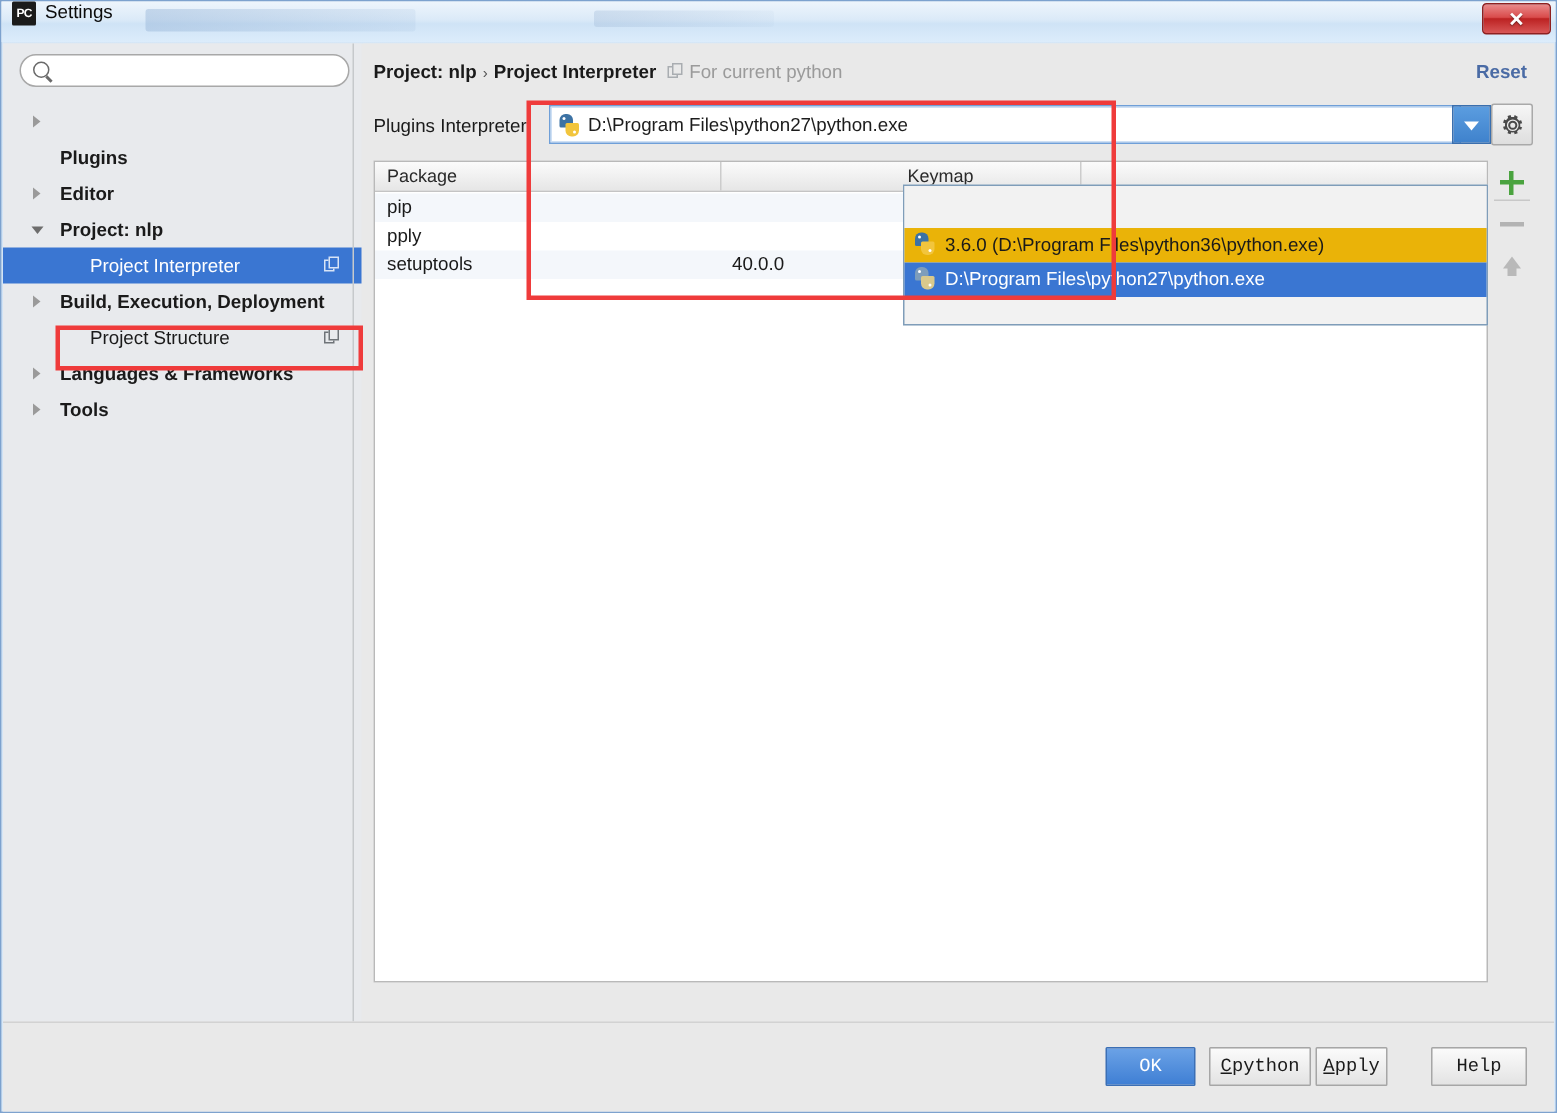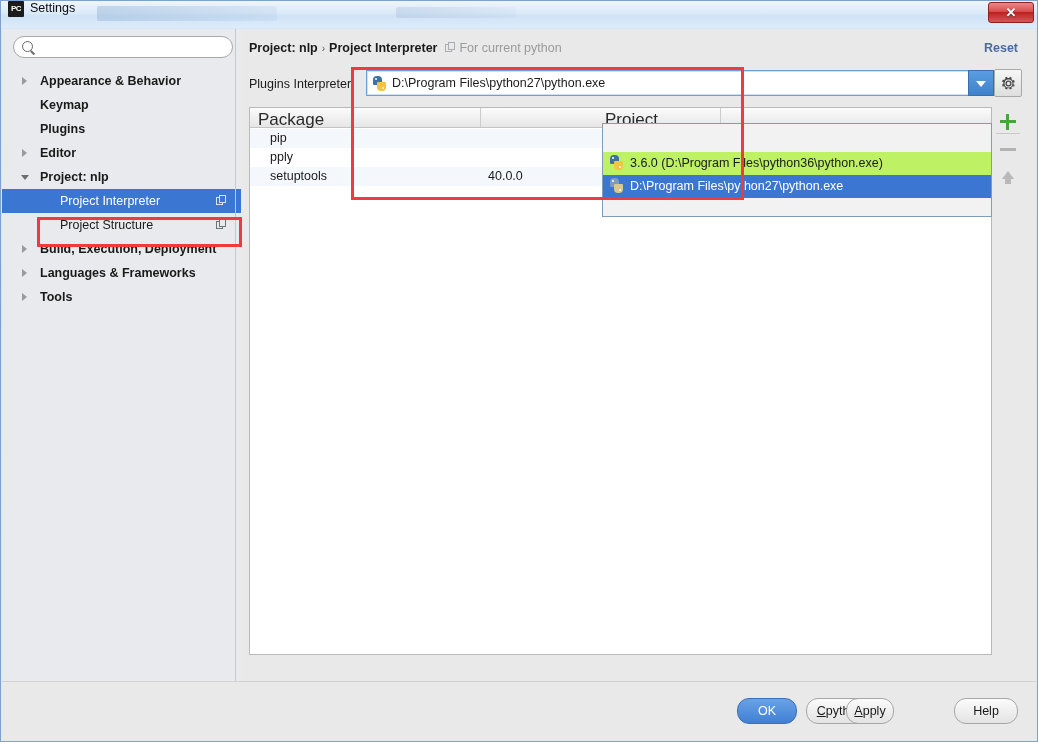--- a/index.html
+++ b/index.html
@@ -214,33 +214,33 @@
     width: 743px; height: 548px;
     background: #ffffff; border: 1px solid #b9b9b9;
   }
   #pkghead {
     position: absolute; left: 0; top: 0; width: 741px; height: 20px;
     background: linear-gradient(to bottom, #fbfbfb, #e6e6e6);
     border-bottom: 1px solid #c4c4c4;
   }
   #pkghead .hcell {
     position: absolute; top: 2px;
-    font-size: 17px; color: #2a2a2a;
+    font-size: 12px; color: #2a2a2a;
   }
   #pkghead .hcell.c1 { left: 8px; }
   #pkghead .hcell.c2 { left: 355px; }
   #pkghead .hsep {
     position: absolute; top: 0; width: 1px; height: 19px; background: #cccccc;
   }
   .pkgrow {
     position: absolute; left: 0; width: 741px; height: 19px;
     line-height: 19px; font-size: 12.5px; color: #1a1a1a;
     cursor: pointer;
   }
-  .pkgrow .name { position: absolute; left: 20px; }
+  .pkgrow .name { position: absolute; left: 8px; }
   .pkgrow .ver  { position: absolute; left: 238px; }
 
   #pkgtoolbar {
     position: absolute; left: 752px; top: 78px;
     width: 28px; height: 120px;
   }
   .tbtn {
     position: absolute; left: 0; width: 28px; height: 28px; cursor: pointer;
   }
   .tbtn .plus-h, .tbtn .plus-v { position: absolute; background: #4aa33f; }
@@ -260,21 +260,21 @@
   
   #combopopup {
     position: absolute; left: 360px; top: 94px;
     width: 390px; height: 94px;
     background: #f2f2f2; border: 1px solid #7f9db9;
     z-index: 40;
   }
   #combopopup .gap { height: 28px; background: #f2f2f2; }
   .cbitem {
     position: relative; height: 23px; line-height: 23px;
-    font-size: 12.5px; color: #1a1a1a; cursor: pointer; background: #bef264;
+    font-size: 12.5px; color: #1a1a1a; cursor: pointer; background: #eab308;
   }
   .cbitem .pyicon { position: absolute; left: 6px; top: 3px; }
   .cbitem .ctext { position: absolute; left: 27px; top: 0; white-space: nowrap; }
   .cbitem.sel { background: #3a76d2; }
   .cbitem.sel .ctext { color: #ffffff; }
   .cbitem.plain .ctext { left: 5px; }
   .cbitem.plain { background: #f2f2f2; }
 
   
   .pyicon { position: relative; width: 15px; height: 15px; display: inline-block; }
@@ -299,34 +299,34 @@
   #annot-sidebar { left: 36px; top: 216px; width: 205px; height: 30px; }
   #annot-dropdown { left: 350px; top: 66px; width: 393px; height: 133px; }
 
   
   #btnbar {
     position: absolute; left: 0; top: 652px; width: 1034px; height: 58px;
     background: #e9e9e9; border-top: 1px solid #d2d2d2;
   }
   .dbtn {
     position: absolute; top: 16px; height: 26px;
-    border: 1px solid #a6a6a6; border-radius: 12px;
+    border: 1px solid #a6a6a6; border-radius: 1px;
     background: linear-gradient(to bottom, #fbfbfb, #e3e3e3);
-    font-family: Liberation Sans, sans-serif; font-size: 12.5px;
+    font-family: Liberation Mono, monospace; font-size: 12.5px;
     color: #1a1a1a; cursor: pointer;
     display: flex; align-items: center; justify-content: center;
   }
   .dbtn.primary {
     background: linear-gradient(to bottom, #6ba2e6, #3f7fd4);
     border: 1px solid #3b6fb5; color: #ffffff;
   }
   .dbtn u { text-decoration: underline; }
   #btn-ok     { left: 735px; width: 60px; }
   #btn-cancel { left: 804px; width: 68px; }
-  #btn-apply  { left: 844px; width: 48px; }
+  #btn-apply  { left: 875px; width: 48px; }
   #btn-help   { left: 952px; width: 64px; }
 </style>
 </head>
 <body>
 
 <div id="window">
 
   <div id="titlebar">
     <div class="appicon">PC</div>
     <div class="apptitle">Settings</div>
@@ -340,53 +340,49 @@
     <div id="leftpane">
 
       <div id="searchbox">
         <span class="magn"></span>
         <input type="text" placeholder="" style="">
       </div>
 
       <div id="tree">
         <div class="trow">
           <span class="arrow"></span>
-          <span class="lbl">Appearance &amp; Behavior</span>
-        </div>
-        <div class="trow">
-          <span class="lbl">Keymap</span>
         </div>
         <div class="trow">
           <span class="lbl">Plugins</span>
         </div>
         <div class="trow">
           <span class="arrow"></span>
           <span class="lbl">Editor</span>
         </div>
         <div class="trow">
           <span class="arrow down"></span>
           <span class="lbl">Project: nlp</span>
         </div>
         <div class="trow child selected">
           <span class="lbl">Project Interpreter</span>
           <span class="copyicon">
               <i class="a"></i>
               <i class="b"></i>
             </span>
         </div>
+        <div class="trow">
+          <span class="arrow"></span>
+          <span class="lbl">Build, Execution, Deployment</span>
+        </div>
         <div class="trow child">
           <span class="lbl">Project Structure</span>
           <span class="copyicon">
               <i class="a"></i>
               <i class="b"></i>
             </span>
-        </div>
-        <div class="trow">
-          <span class="arrow"></span>
-          <span class="lbl">Build, Execution, Deployment</span>
         </div>
         <div class="trow">
           <span class="arrow"></span>
           <span class="lbl">Languages &amp; Frameworks</span>
         </div>
         <div class="trow">
           <span class="arrow"></span>
           <span class="lbl">Tools</span>
         </div>
       </div>
@@ -420,21 +416,21 @@
         <svg class="gear" viewBox="0 0 20 20">
           <path fill="#4a4a4a" d="M10 6.4a3.6 3.6 0 100 7.2 3.6 3.6 0 000-7.2zm0 5.6a2 2 0 110-4 2 2 0 010 4z"></path>
           <path fill="#4a4a4a" d="M17.4 11.6l-1.6-.5a5.9 5.9 0 000-2.2l1.6-.5-.8-2.4-1.6.5a6 6 0 00-1.6-1.6l.5-1.6L11.5 2l-.5 1.6a5.9 5.9 0 00-2.2 0L8.3 2 5.9 2.8l.5 1.6a6 6 0 00-1.6 1.6l-1.6-.5L2.4 8l1.6.5a5.9 5.9 0 000 2.2L2.4 11.2l.8 2.4 1.6-.5a6 6 0 001.6 1.6l-.5 1.6 2.4.8.5-1.6a5.9 5.9 0 002.2 0l.5 1.6 2.4-.8-.5-1.6a6 6 0 001.6-1.6l1.6.5.8-2.4zM10 14.6a4.6 4.6 0 110-9.2 4.6 4.6 0 010 9.2z"></path>
         </svg>
       </div>
 
       <div id="pkgpanel">
         <div id="pkghead">
           <span class="hcell c1">Package</span>
           <span class="hsep" style="left:230px;"></span>
-          <span class="hcell c2">Project</span>
+          <span class="hcell c2">Keymap</span>
           <span class="hsep" style="left:470px;"></span>
         </div>
         <div class="pkgrow" style="top:21px; background:#f4f7fb;">
           <span class="name">pip</span>
           <span class="ver"></span>
         </div>
         <div class="pkgrow" style="top:40px; background:#ffffff;">
           <span class="name">pply</span>
           <span class="ver"></span>
         </div>

